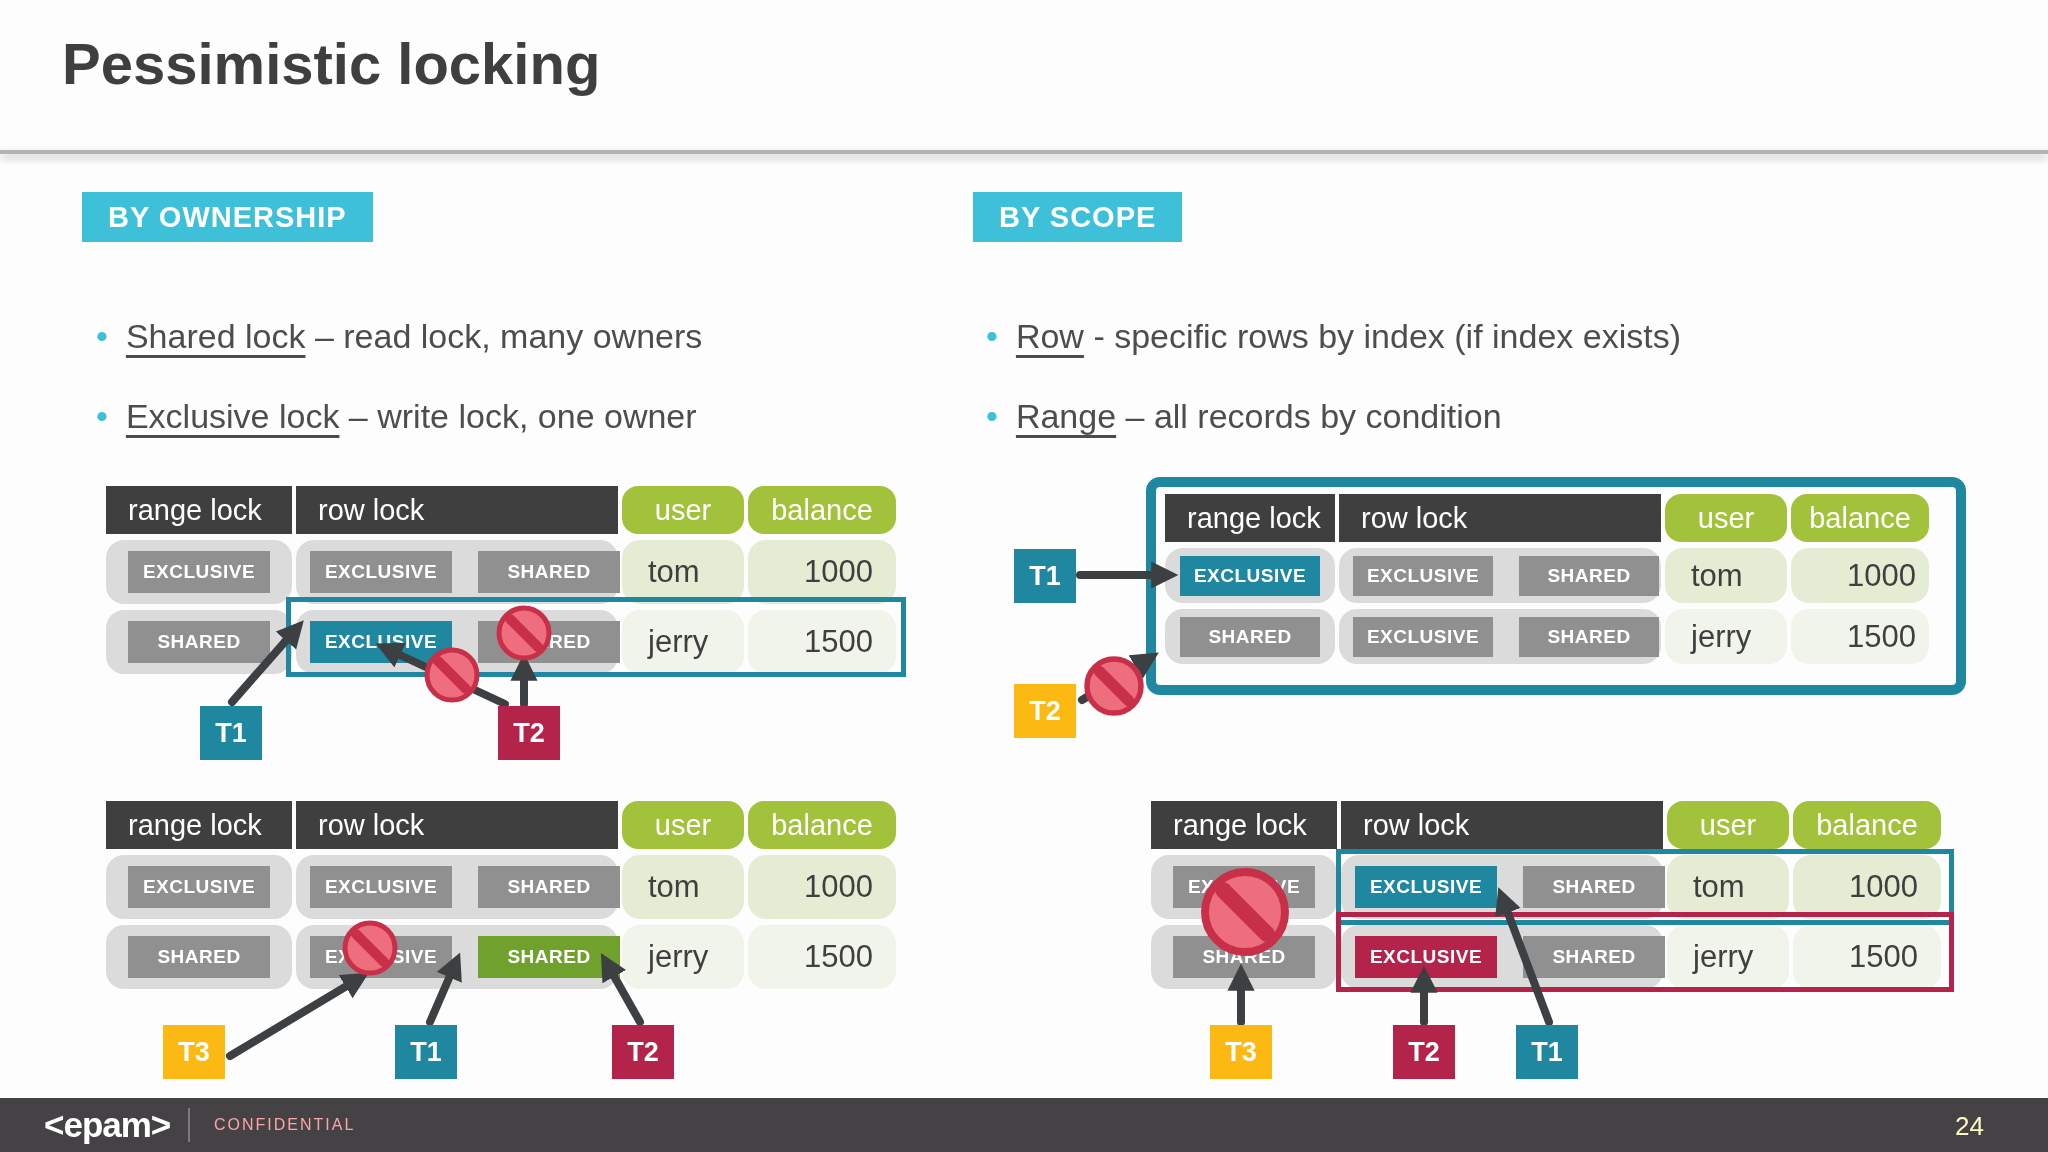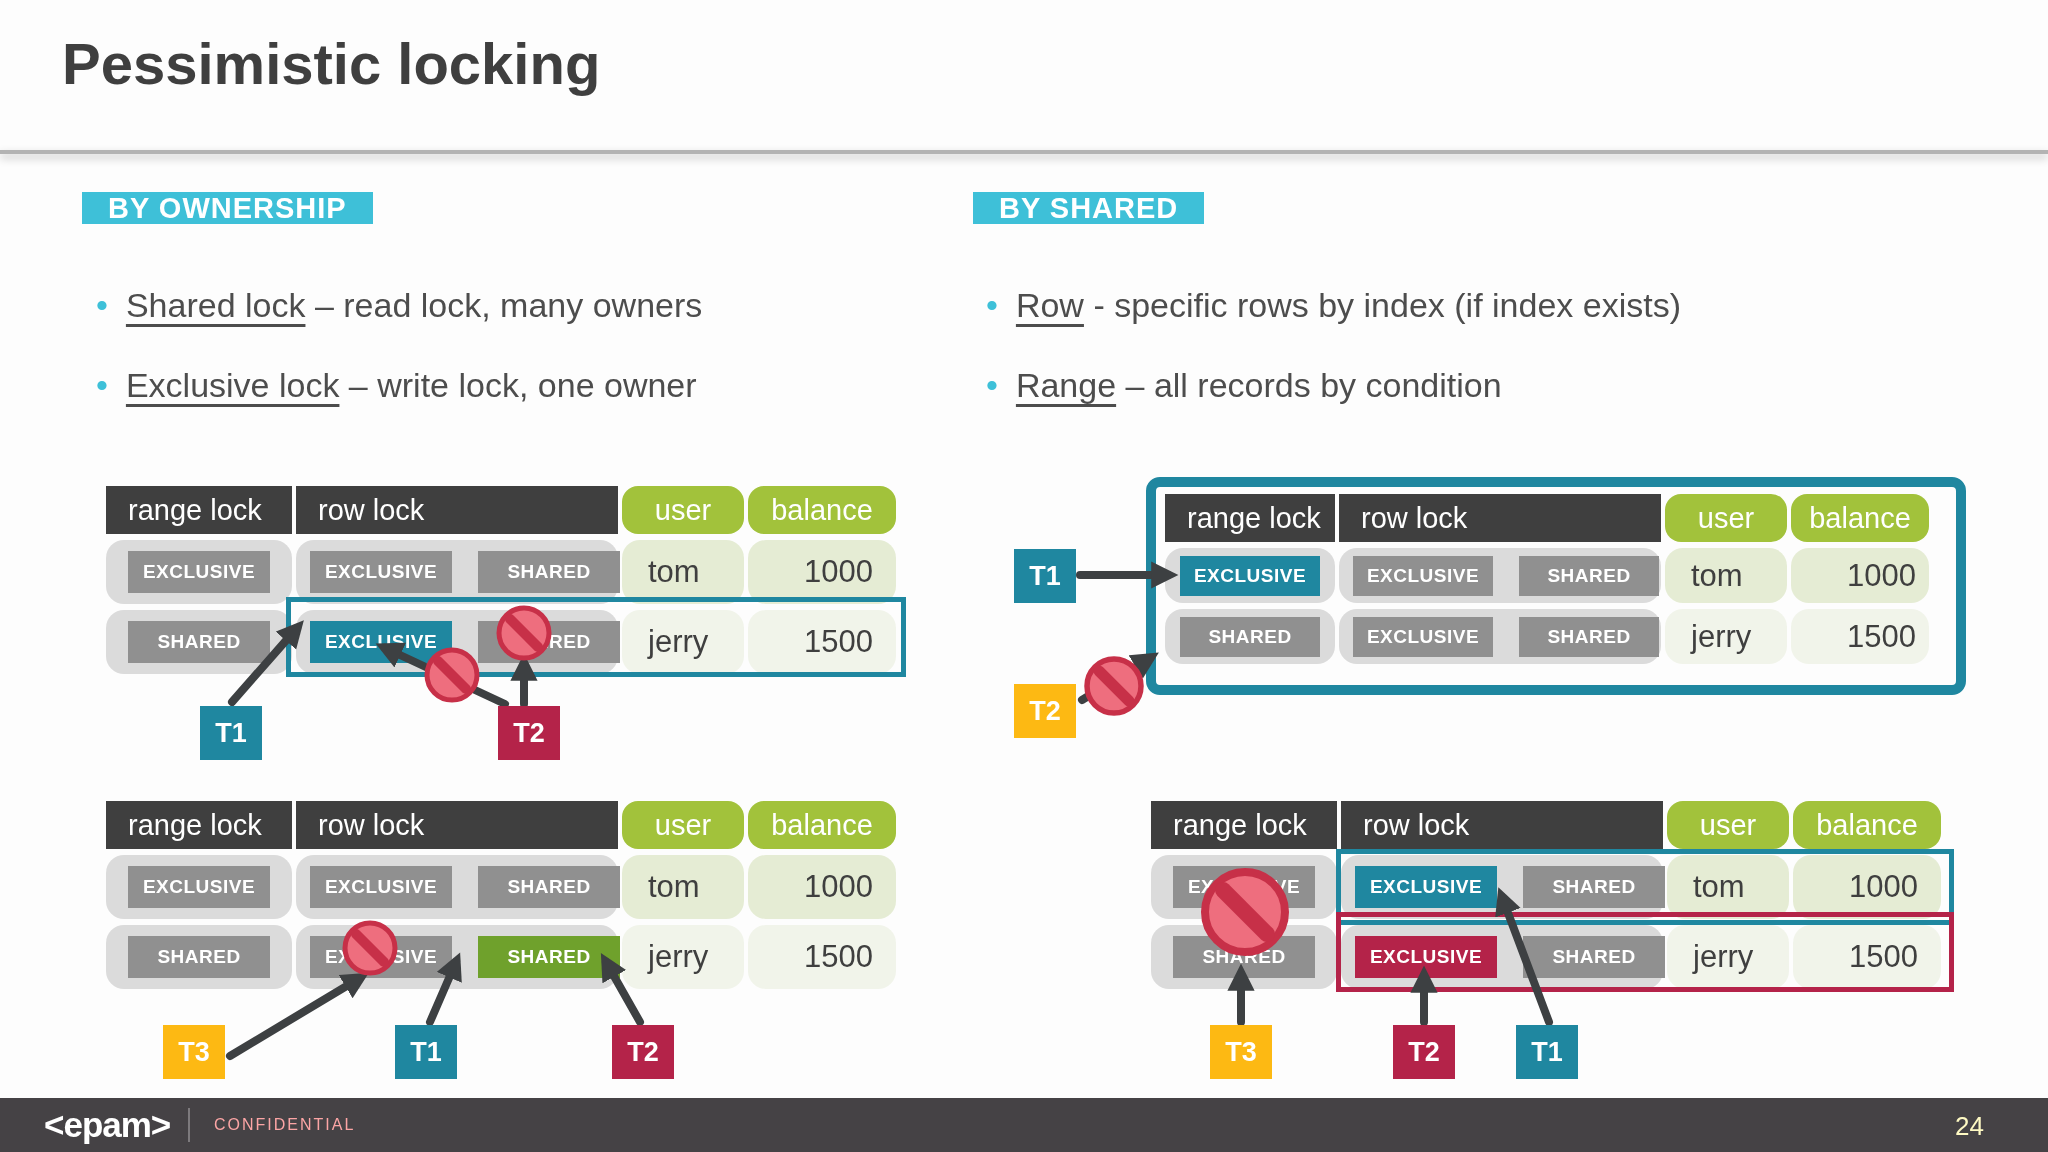--- a/index.html
+++ b/index.html
@@ -14,29 +14,29 @@
     position:absolute;left:62px;top:30px;
     font-size:58px;font-weight:800;color:var(--dark,#3f3f3f);
     letter-spacing:0px;
   }
   .header-divider{
     position:absolute;left:0;top:150px;width:2048px;height:4px;
     background:#b3b3b3;box-shadow:0 4px 8px rgba(0,0,0,.25);
   }
   
   .badge{
-    position:absolute;height:32px;background:var(--cyan,#3ec0d8);
+    position:absolute;height:50px;background:var(--cyan,#3ec0d8);
     color:#fff;font-weight:bold;font-size:29px;letter-spacing:1px;
     display:flex;align-items:center;padding:0 26px;
   }
   #badge-ownership{left:82px;top:192px;}
   #badge-scope{left:973px;top:192px;}
   
   .bullet{
-    position:absolute;font-size:34px;color:#4d4d4d;white-space:nowrap;
+    position:absolute;font-size:34px;color:#4d4d4d;white-space:nowrap;margin-top:31px;
   }
   .bullet::before{
     content:"\2022";color:var(--cyan,#3ec0d8);font-size:34px;
     margin-right:18px;
   }
   .bullet .term{
     text-decoration:underline;
     text-decoration-thickness:2.5px;text-underline-offset:7px;
   }
   #bullet-shared{left:96px;top:286px;}
@@ -123,21 +123,21 @@
     position:absolute;right:64px;top:13px;font-size:26px;color:#fef9c3;
   }
 </style>
 </head>
 <body>
 
 <div class="slide-title">Pessimistic locking</div>
 <div class="header-divider"></div>
 
 <div class="badge" id="badge-ownership">BY OWNERSHIP</div>
-<div class="badge" id="badge-scope">BY SHARED</div>
+<div class="badge" id="badge-scope">BY SCOPE</div>
 
 <div class="bullet" id="bullet-shared"><span class="term">Shared lock</span><span> – read lock, many owners</span></div>
 <div class="bullet" id="bullet-exclusive"><span class="term">Exclusive lock</span><span> – write lock, one owner</span></div>
 <div class="bullet" id="bullet-row"><span class="term">Row</span><span> - specific rows by index (if index exists)</span></div>
 <div class="bullet" id="bullet-range"><span class="term">Range</span><span> – all records by condition</span></div>
 
 <div class="lock-table" style="left:106px;top:486px;">
   <div class="th">range lock</div>
   <div class="th">row lock</div>
   <div class="th grn">user</div>

